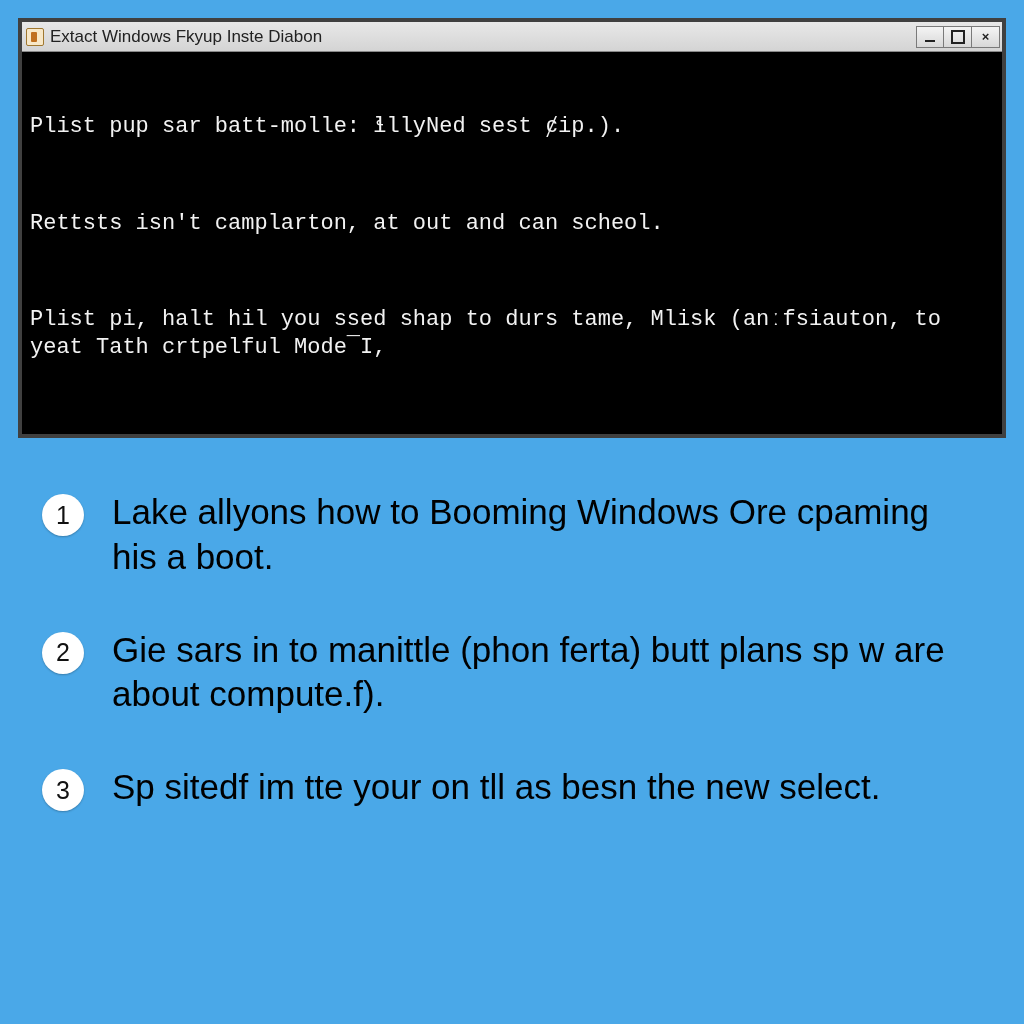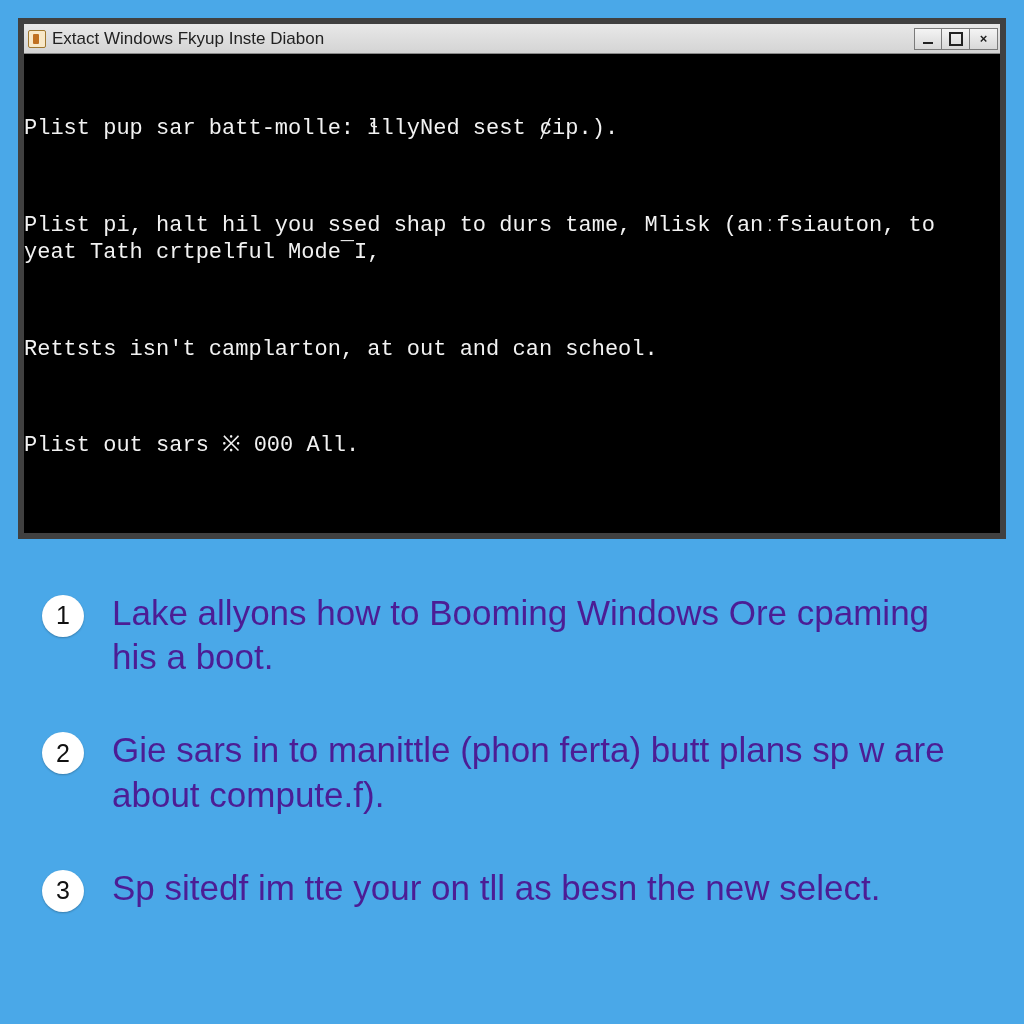--- a/index.html
+++ b/index.html
@@ -5,21 +5,21 @@
   * { box-sizing: border-box; margin: 0; padding: 0; }
   html, body { width: 1024px; height: 1024px; }
   body {
     background: #4aa8e8;
     font-family: Arial, Helvetica, sans-serif;
     padding: 18px 18px 0 18px;
   }
 
   
   .window {
-    border: 6px solid #404040;
+    border: 4px solid #404040;
     background: #8b5cf6;
   }
   .titlebar {
     display: flex;
     align-items: center;
     height: 30px;
     background: linear-gradient(#e8e8e8, #d4d4d4);
     border-bottom: 1px solid #888;
     padding: 0 2px 0 4px;
     gap: 6px;
@@ -62,21 +62,21 @@
   .win-btn.minimize::after{ content:""; width:10px; height:2px; background:#222; margin-top:8px;}
   .win-btn.maximize::after{ content:""; width:10px; height:10px; border:2px solid #222; }
   .win-btn.close { font-weight:bold; }
 
   .terminal-body {
     background:#000;
     color:#f2f2f2;
     font-family: "Consolas","Lucida Console","Courier New",monospace;
     font-size: 22px;
     line-height: 1.25;
-    padding: 6px 10px 18px 0;
+    padding: 6px 10px 18px 8px;
     min-height: 280px;
     white-space: pre-wrap;
     word-break: break-word;
   }
   .terminal-body .para { margin-bottom: 14px; }
   .terminal-body .para:last-child{ margin-bottom:0;}
 
   
   .steps {
     margin-top: 52px;
@@ -95,42 +95,41 @@
     border-radius:50%;
     display:flex; align-items:center; justify-content:center;
     font-size: 25px;
     color:#111;
     margin-top: 4px;
     box-shadow: 0 1px 2px rgba(0,0,0,0.25);
   }
   .step-text {
     font-size: 35px;
     line-height: 1.28;
-    color:#4c1d95;
+    color:#000000;
     font-family: Arial, Helvetica, sans-serif;
   }
 </style>
 </head>
 <body>
 
 <div class="window">
   <div class="titlebar">
     <div class="app-icon"></div>
     <div class="title-text">Extact Windows Fkyup Inste Diabon</div>
     <div class="win-buttons">
       <div class="win-btn minimize"></div>
       <div class="win-btn maximize"></div>
       <div class="win-btn close">×</div>
     </div>
   </div>
   <div class="terminal-body">
     <div class="para">Plist pup sar batt-molle: ɬllyNed sest ȼip.).</div>
+    <div class="para">Rettsts isn't camplarton, at out and can scheol.</div>
     <div class="para">Plist pi, halt hil you ssed shap to durs tame, Mlisk (anːfsiauton, to yeat Tath crtpelful Mode¯I,</div>
-    <div class="para">Rettsts isn't camplarton, at out and can scheol.</div>
-    <div class="para">Plist out sars ※ 000 All.</div>
   </div>
 </div>
 
 <div class="steps">
   <div class="step">
     <div class="step-num">1</div>
     <div class="step-text">Lake allyons how to Booming Windows Ore cpaming his a boot.</div>
   </div>
   <div class="step">
     <div class="step-num">2</div>

